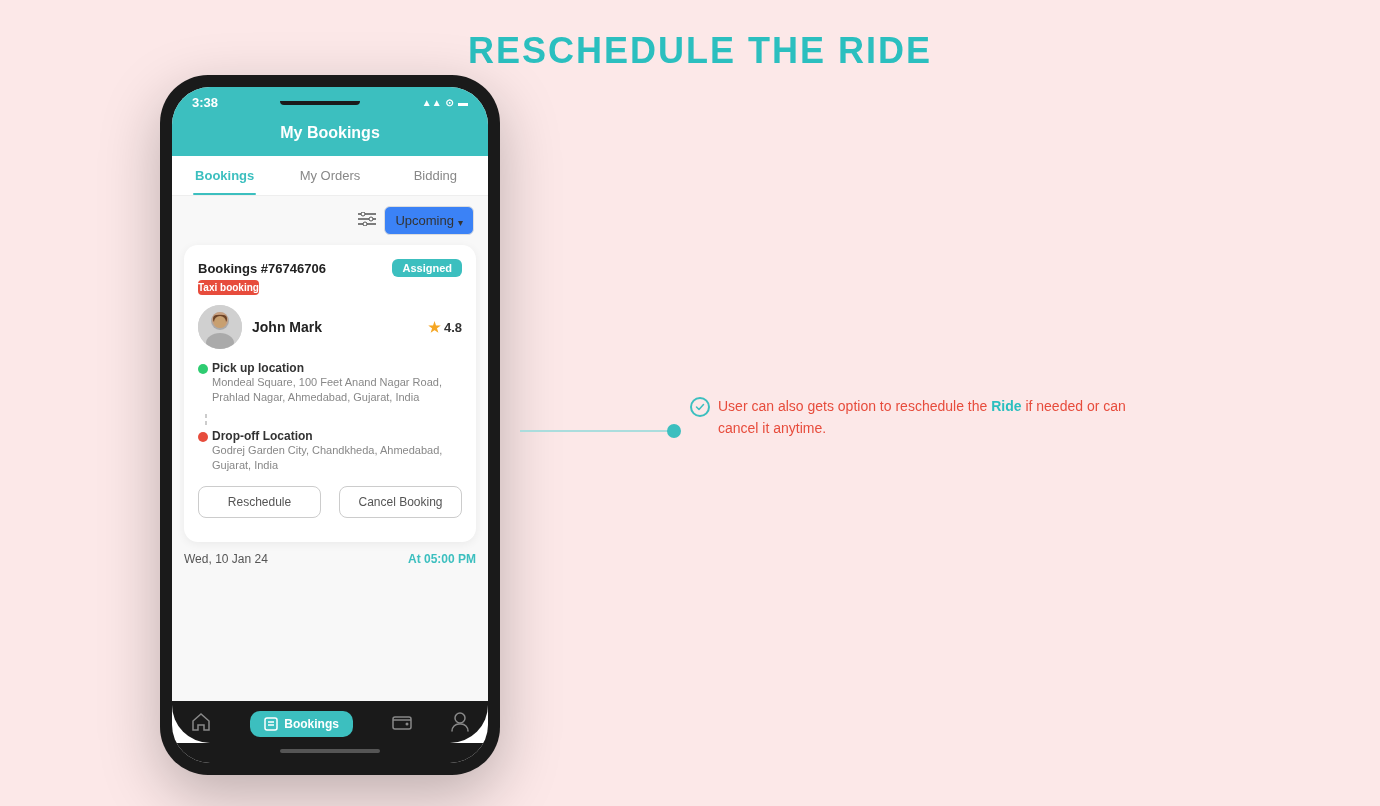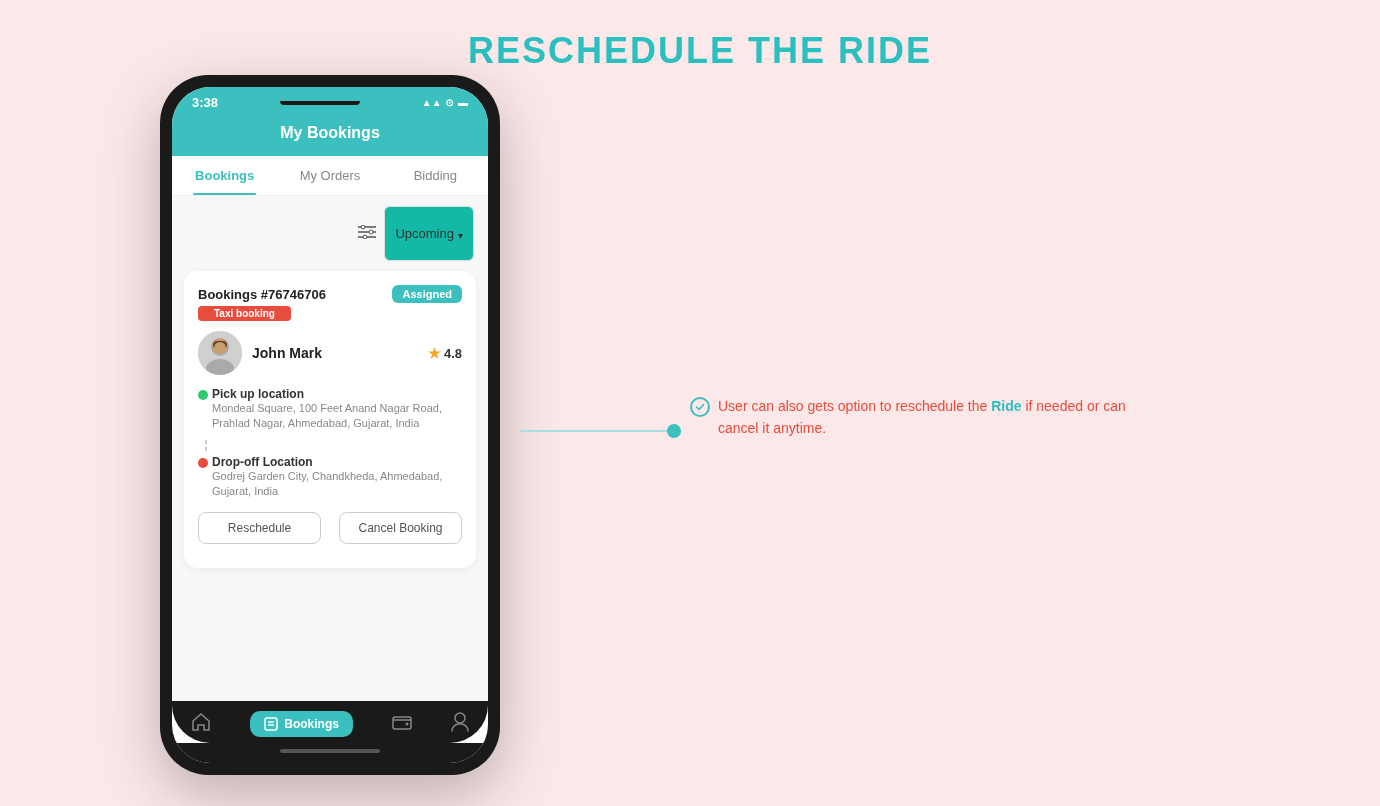--- a/index.html
+++ b/index.html
@@ -152,24 +152,24 @@
     }
 
     .filter-icon {
       color: #666;
       font-size: 16px;
     }
 
     .filter-dropdown {
       border: 1px solid #ddd;
       border-radius: 6px;
-      padding: 19px 10px;
+      padding: 6px 10px;
       font-size: 13px;
       color: #333;
-      background: #14b8a6;
+      background: #3b82f6;
       display: flex;
       align-items: flex-end;
       gap: 4px;
     }
 
     
     .booking-card {
       margin: 0 12px;
       background: white;
       border-radius: 14px;
@@ -198,21 +198,21 @@
       font-weight: 600;
       padding: 3px 10px;
       border-radius: 6px;
     }
 
     .taxi-tag {
       background: #e74c3c;
       color: white;
       font-size: 10px;
       font-weight: 600;
-      padding: 2px 16px;
+      padding: 2px 0;
       border-radius: 4px;
       display: inline-block;
       margin-bottom: 10px;
     }
 
     
     .driver-row {
       display: flex;
       align-items: center;
       gap: 10px;
@@ -550,20 +550,24 @@
               </div>
             </div>
           </div>
 
           <div class="action-buttons">
             <button class="btn-outline">Reschedule</button>
             <button class="btn-outline">Cancel Booking</button>
           </div>
         </div>
 
+        <div class="datetime-row">
+          <span class="date-text">Wed, 10 Jan 24</span>
+          <span class="time-text">At 05:00 PM</span>
+        </div>
 
       </div>
 
       <div class="bottom-nav">
         <div class="nav-item">
           <span class="nav-icon">
             <svg width="20" height="20" viewBox="0 0 20 20" fill="none">
               <path d="M2 9L10 2L18 9V18H13V13H7V18H2V9Z" stroke="#888" stroke-width="1.5" fill="none"></path>
             </svg>
           </span>

